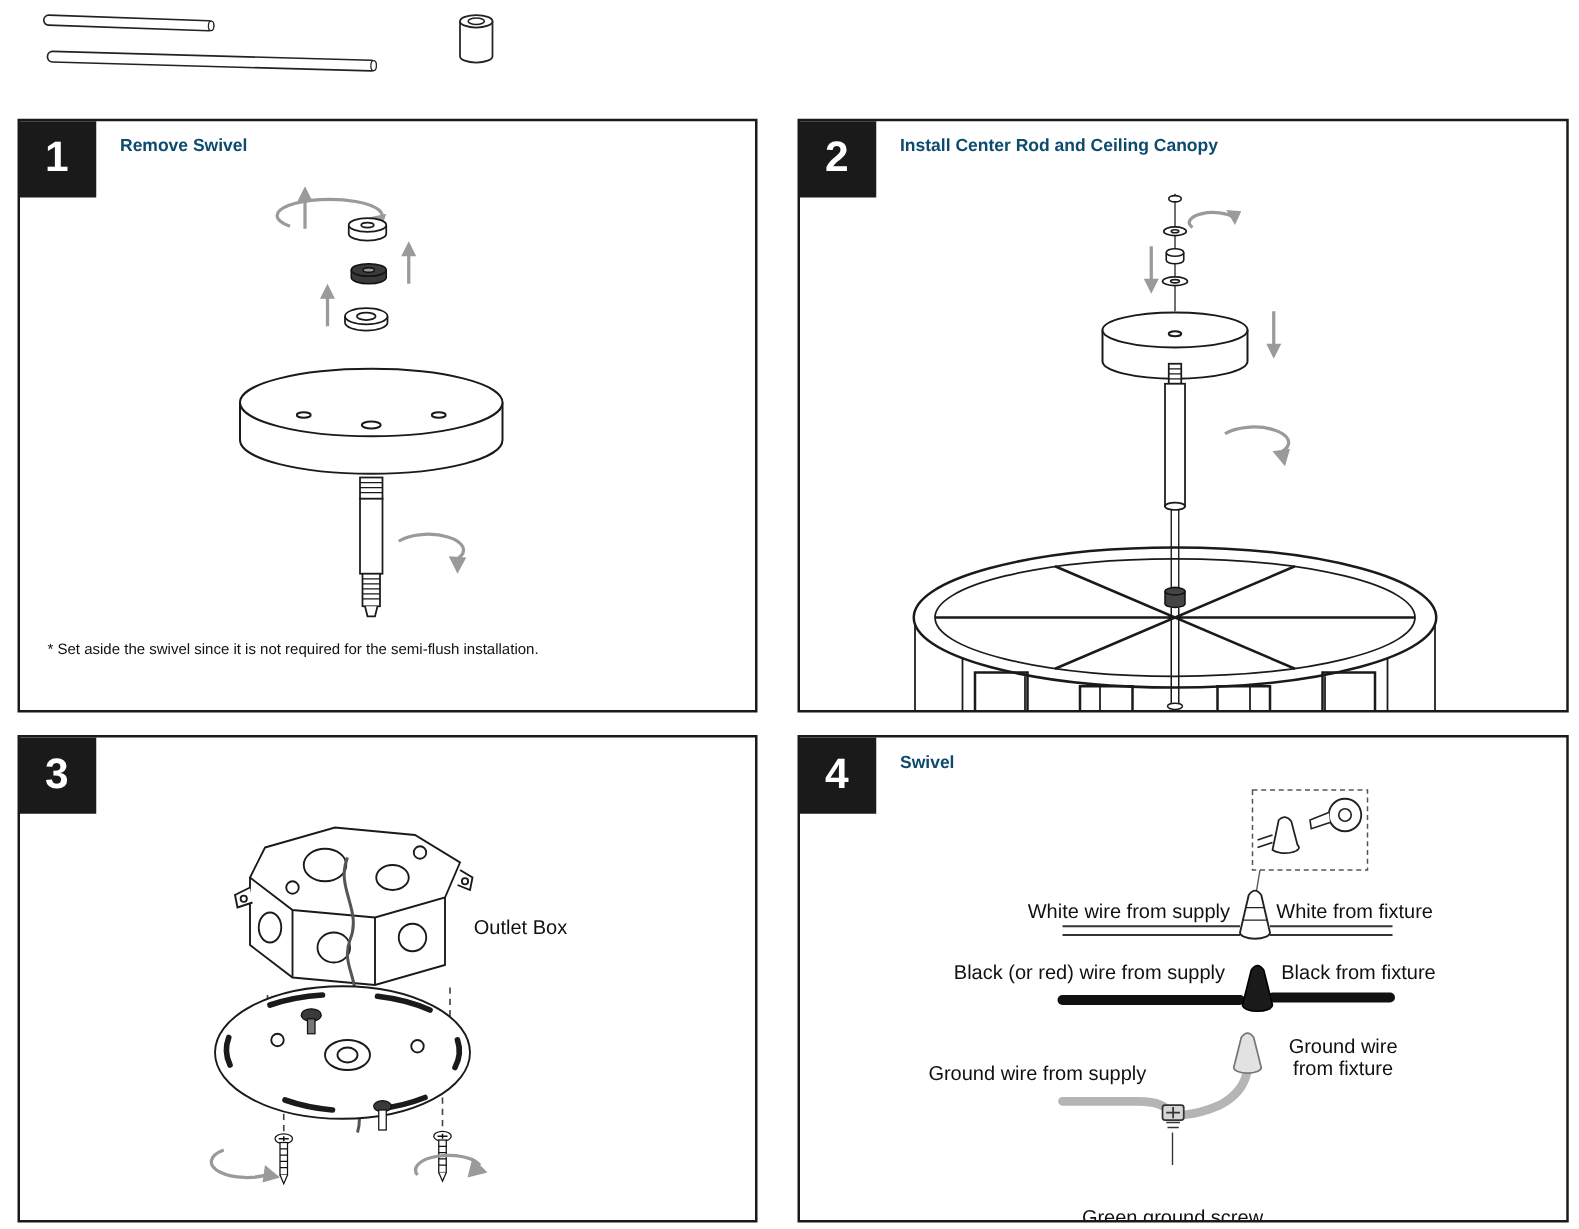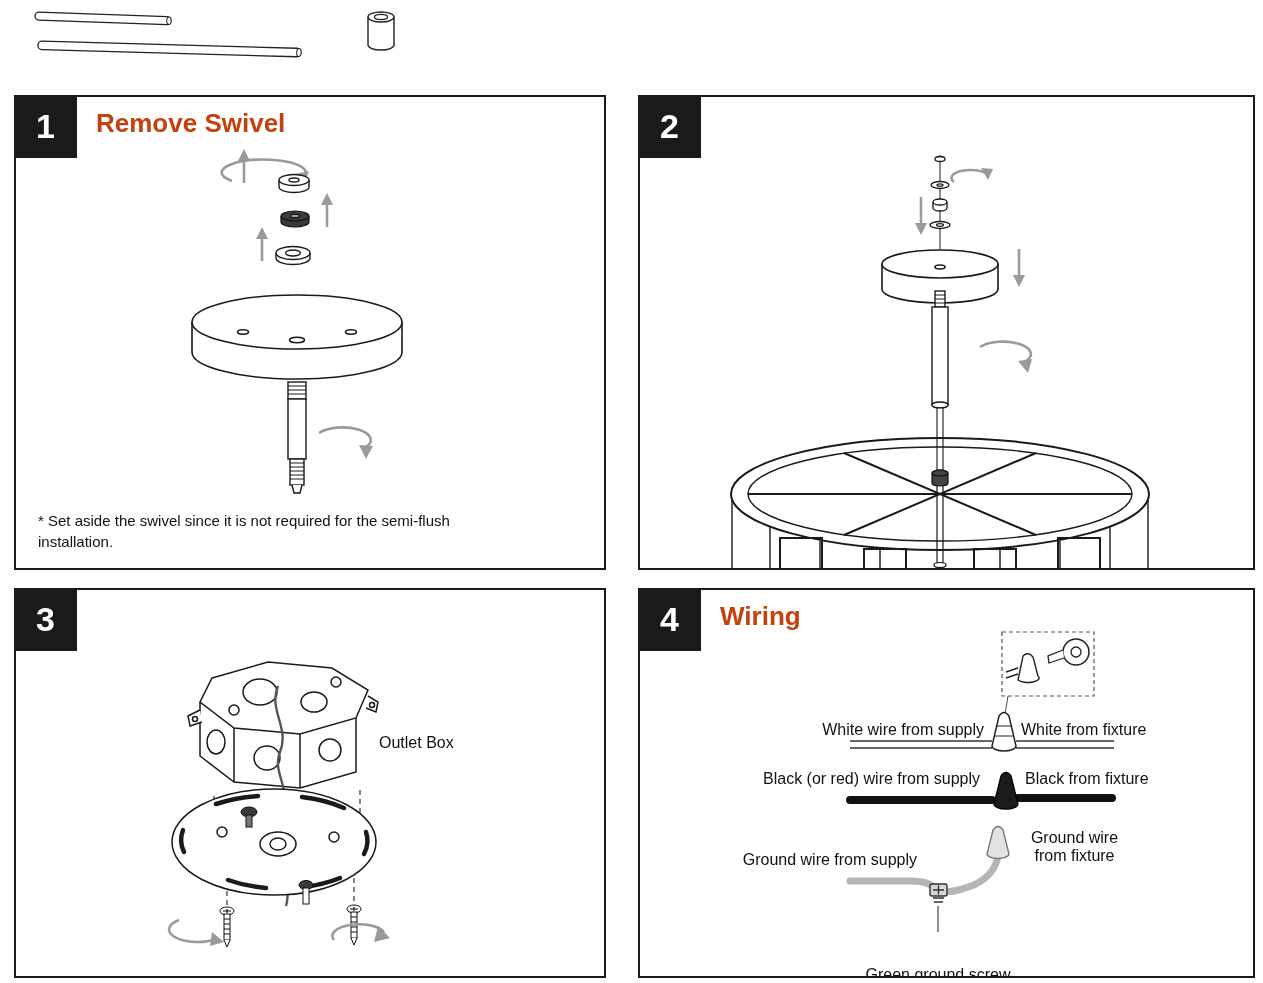--- a/index.html
+++ b/index.html
@@ -5,24 +5,24 @@
   * { margin:0; padding:0; box-sizing:border-box; }
   html,body { background:#ffffff; font-family:"Liberation Sans", sans-serif; color:#111; }
   .page { position:relative; width:1263px; height:983px; background:#fff; overflow:hidden; }
   .top-parts { position:absolute; left:0; top:0; }
   .panel { position:absolute; border:2px solid #1a1a1a; background:#fff; overflow:hidden; }
   .badge {
     position:absolute; top:-2px; left:-2px; width:63px; height:63px;
     background:#1a1a1a; color:#fff; display:flex; align-items:center; justify-content:center;
     font-size:34px; font-weight:bold; z-index:3;
   }
-  .title { position:absolute; left:80px; top:11px; font-size:26px; font-weight:bold; color:#c2410c; z-index:3; white-space:nowrap; }
+  .title { position:absolute; left:80px; top:11px; font-size:14px; font-weight:bold; color:#0c4a6e; z-index:3; white-space:nowrap; }
   .diagram { position:absolute; left:0; top:0; z-index:1; }
   .label { position:absolute; font-size:16px; line-height:1.15; color:#111; z-index:2; }
-  .note { position:absolute; left:22px; top:414px; width:460px; font-size:15px; line-height:1.38; color:#111; z-index:2; }
+  .note { position:absolute; left:22px; top:414px; width:460px; font-size:12px; line-height:1.38; color:#111; z-index:2; }
   .ra { text-align:right; }
   .ca { text-align:center;margin-top:32px; }
 </style>
 </head>
 <body>
 
 <div class="page">
 
   <svg class="top-parts" width="430" height="70">
     <g transform="rotate(2 35 16)">
@@ -97,20 +97,21 @@
         <path d="M 274,366 h14 M 274,370 h14 M 274,374 h14 M 274,378 h14 M 274,382 h14" stroke-width="1"></path>
         <path d="M 276,388 L 278,396 L 284,396 L 286,388" fill="#fff"></path>
       </g>
     </svg>
 
     <p class="note">* Set aside the swivel since it is not required for the semi-flush installation.</p>
   </section>
 
   <section class="panel" style="left:638px; top:95px; width:617px; height:475px;">
     <div class="badge">2</div>
+    <h2 class="title">Install Center Rod and Ceiling Canopy</h2>
 
     <svg class="diagram" width="617" height="475" viewBox="0 0 617 475">
 
       <g stroke="#9a9a9a" fill="none" stroke-width="2.6">
         <path d="M 281,100 L 281,128"></path>
         <path d="M 379,152 L 379,180"></path>
       </g>
       <g stroke="#9a9a9a" fill="none" stroke-width="2.6">
         <path d="M 314,85 A 19,8 0 1 1 347,77"></path>
         <path d="M 340,250 A 27,12 0 1 1 386,264"></path>
@@ -239,21 +240,21 @@
         <polygon points="208,352 194,356 196,342"></polygon>
         <polygon points="374,348 362,336 358,352"></polygon>
       </g>
     </svg>
 
     <div class="label" style="left:363px; top:144px;">Outlet Box</div>
   </section>
 
   <section class="panel" style="left:638px; top:588px; width:617px; height:390px;">
     <div class="badge">4</div>
-    <h2 class="title">Wiring</h2>
+    <h2 class="title">Swivel</h2>
 
     <svg class="diagram" width="617" height="390" viewBox="0 0 617 390">
 
       <g>
         <rect x="362" y="42" width="92" height="64" fill="none" stroke="#555" stroke-width="1.2" stroke-dasharray="4,3"></rect>
         <g>
           <circle cx="436" cy="62" r="13" fill="#fff" stroke="#222" stroke-width="1.5"></circle>
           <circle cx="436" cy="62" r="5" fill="#fff" stroke="#222" stroke-width="1.3"></circle>
           <path d="M 423,60 L 408,66 L 409,73 L 424,68" fill="#fff" stroke="#222" stroke-width="1.3"></path>
         </g>

